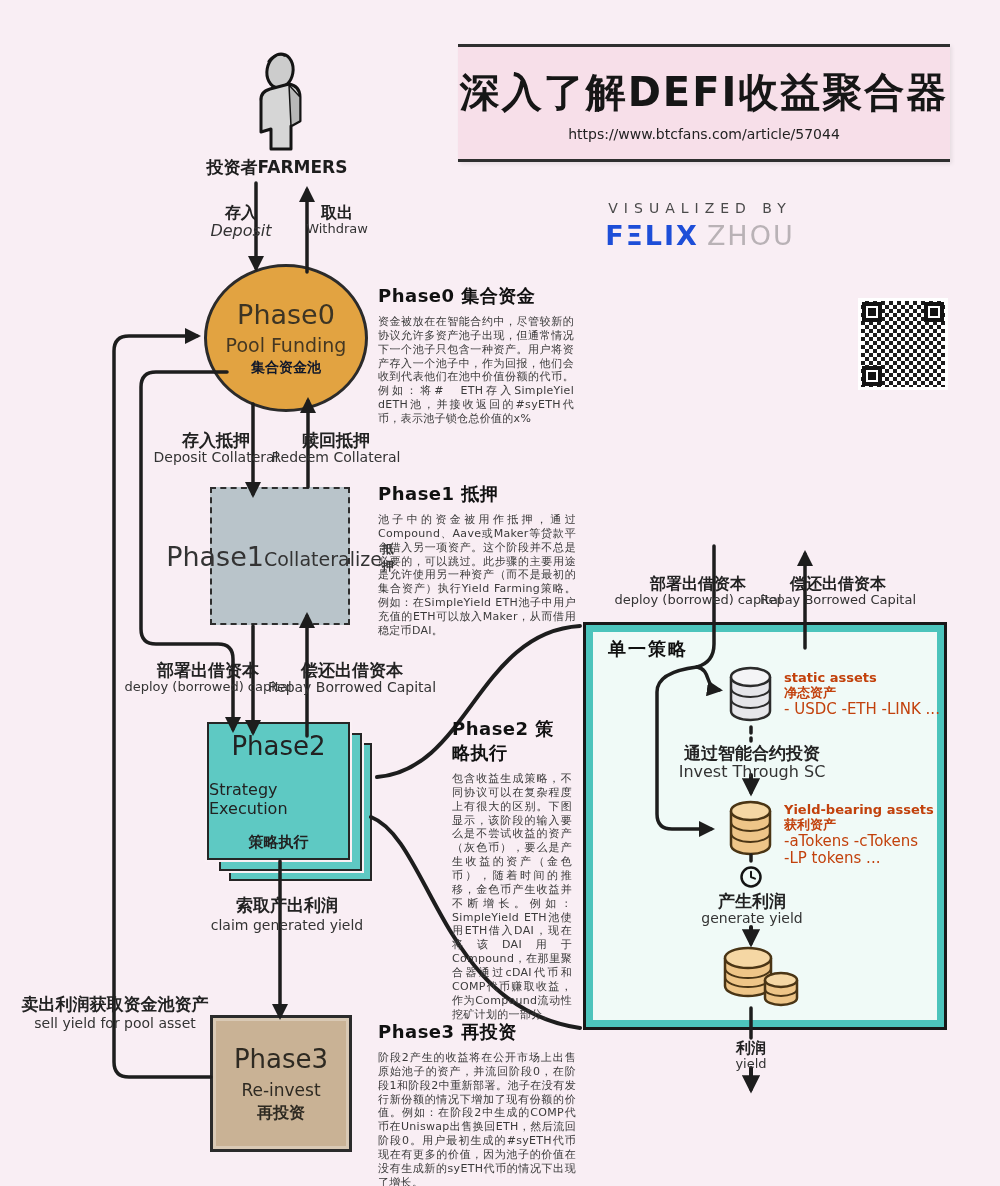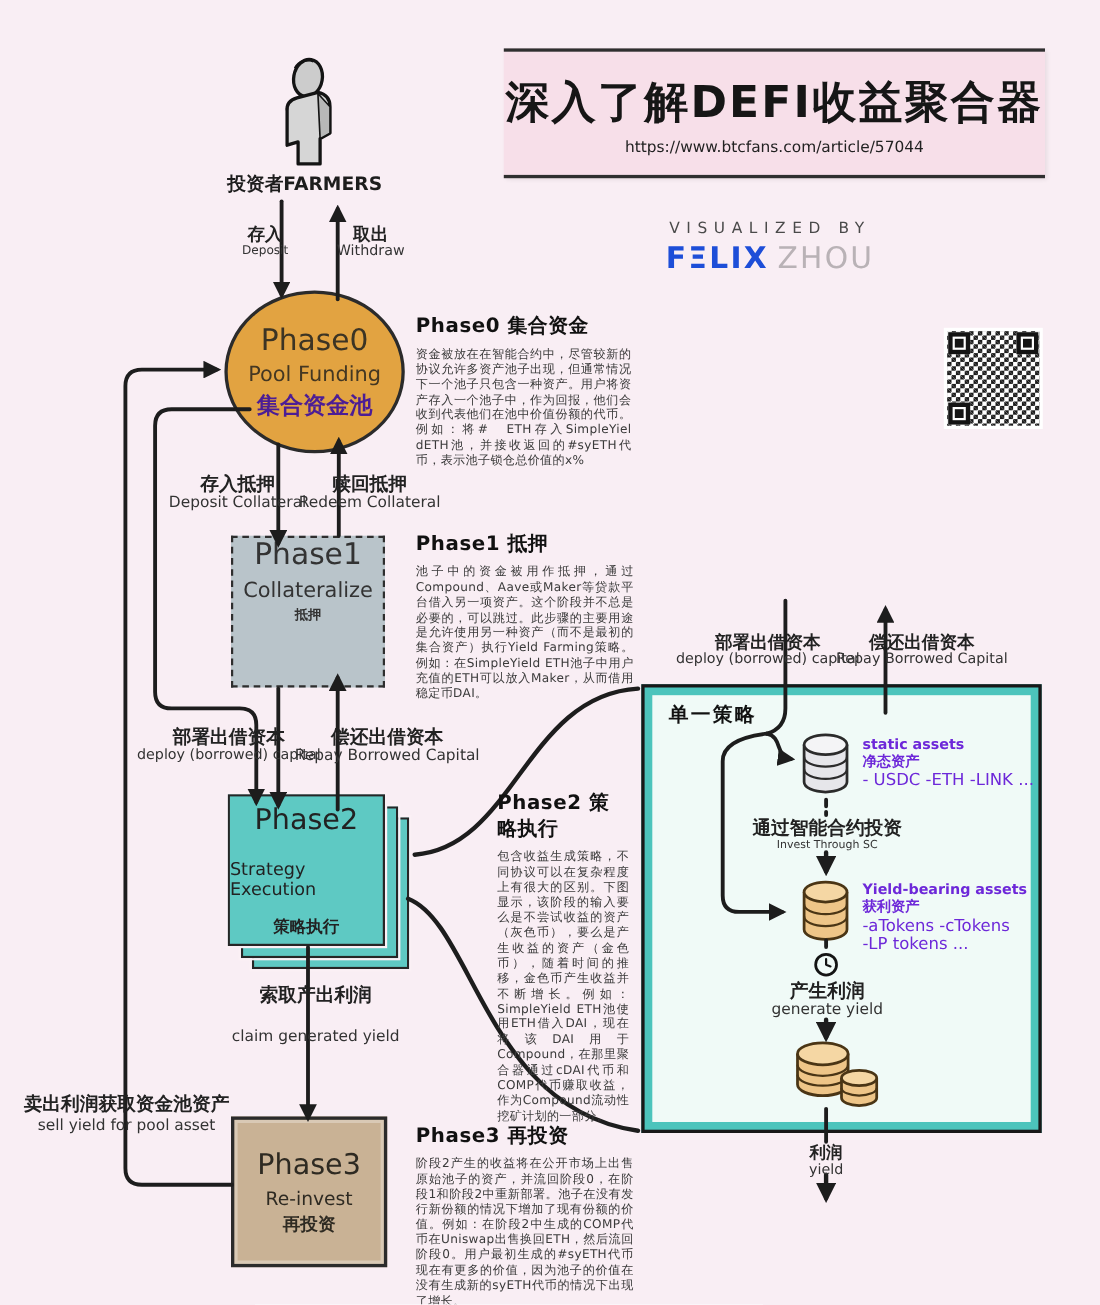--- a/index.html
+++ b/index.html
@@ -2,21 +2,21 @@
 <html style="--c-background: #f9eef4; --c-banner: #f7dfe9; --c-phase0: #e2a341; --c-phase1: #b9c4ca; --c-phase2: #5ec9c3; --c-phase3: #c9b295; --c-strategy: #4cc4bc; --c-coin-gold: #eec588; --c-coin-gray: #e6e6ea; --c-line: #1d1d1d;"><head>
 <meta charset="utf-8">
 <style>
   html,body{margin:0;padding:0;}
   body{font-family:"DejaVu Sans","Liberation Sans",sans-serif;}
   #stage{position:relative;width:1000px;height:1186px;background:var(--c-background,#f9eef4);overflow:hidden;}
   .abs{position:absolute;}
   .lbl{position:absolute;transform:translateX(-50%);text-align:center;white-space:nowrap;color:#222;z-index:6;line-height:1.12;}
   .lbl .zh{font-weight:bold;}
   .lbl .en{color:#333;}
-  .left-lbl{position:absolute;text-align:left;white-space:nowrap;color:#6d28d9;z-index:6;line-height:1.15;}
+  .left-lbl{position:absolute;text-align:left;white-space:nowrap;color:#c2410c;z-index:6;line-height:1.15;}
   .desc{position:absolute;z-index:6;color:#1f1f1f;}
   .desc h3{margin:0 0 7px 0;font-size:18px;font-weight:bold;color:#111;letter-spacing:.5px;}
   .desc p{margin:0;font-size:11px;line-height:1.26;text-align:justify;color:#3a3a3a;letter-spacing:.3px;}
   
   #banner{left:458px;top:44px;width:492px;height:112px;background:var(--c-banner,#f7dfe9);border-top:3px solid #2f2f2f;border-bottom:3px solid #2f2f2f;z-index:4;display:flex;flex-direction:column;align-items:center;justify-content:center;box-shadow:2px 2px 4px rgba(0,0,0,.08);}
   #banner .t{font-size:40px;font-weight:bold;color:#161616;letter-spacing:2px;}
   #banner .u{font-size:14px;color:#222;margin-top:6px;}
   #credit{left:700px;top:200px;transform:translateX(-50%);text-align:center;z-index:4;}
   #credit .vb{font-size:14px;letter-spacing:6px;color:#4a4a4a;}
   #credit .au{font-size:27px;margin-top:4px;letter-spacing:2px;}
@@ -27,22 +27,22 @@
   #qr .noise{position:relative;width:100%;height:100%;
      background-image:linear-gradient(45deg,#1b1b1b 25%,transparent 25%,transparent 75%,#1b1b1b 75%),
                       linear-gradient(45deg,#1b1b1b 25%,transparent 25%,transparent 75%,#1b1b1b 75%);
      background-position:0 0,4px 4px;background-size:8px 8px;}
   .finder{position:absolute;width:20px;height:20px;border:4px solid #141414;background:#fff;box-sizing:border-box;}
   .finder::after{content:"";position:absolute;left:2px;top:2px;width:8px;height:8px;background:#141414;}
   
   #phase0{left:204px;top:264px;width:158px;height:142px;border-radius:50%;background:var(--c-phase0,#e2a341);border:3px solid #2b2b2b;z-index:3;display:flex;flex-direction:column;align-items:center;justify-content:center;}
   #phase0 .big{font-size:27px;color:#3c3424;}
   #phase0 .mid{font-size:19px;color:#443722;margin-top:4px;}
-  #phase0 .zh{font-size:21px;font-weight:bold;color:#4c1d95;margin-top:3px;}
-  #phase1{left:210px;top:487px;width:140px;height:138px;background:var(--c-phase1,#b9c4ca);border:2px dashed #2e2e2e;z-index:3;display:flex;flex-direction:column;align-items:center;box-sizing:border-box;}
+  #phase0 .zh{font-size:14px;font-weight:bold;color:#0f172a;margin-top:3px;}
+  #phase1{left:210px;top:487px;width:140px;height:138px;background:var(--c-phase1,#b9c4ca);border:2px dashed #2e2e2e;z-index:3;display:flex;flex-direction:row;align-items:center;justify-content:center;box-sizing:border-box;}
   #phase1 .big{font-size:27px;color:#333;}
   #phase1 .mid{font-size:19px;color:#333;margin-top:6px;}
   #phase1 .zh{font-size:12px;font-weight:bold;color:#333;margin-top:3px;}
   .p2layer{position:absolute;width:143px;height:138px;background:var(--c-phase2,#5ec9c3);border:2.5px solid #262626;outline:2px solid #fbf0f5;box-sizing:border-box;}
   #phase2{left:207px;top:722px;z-index:3;display:flex;flex-direction:column;align-items:center;justify-content:center;gap:12px;}
   #phase2 .big{font-size:26px;color:#222;}
   #phase2 .mid{font-size:16px;color:#222;margin-top:7px;}
   #phase2 .zh{font-size:15px;font-weight:bold;color:#222;margin-top:3px;}
   #phase3{left:210px;top:1015px;width:142px;height:137px;background:var(--c-phase3,#c9b295);border:3px solid #2b2b2b;z-index:3;box-shadow:inset 0 0 0 3px rgba(255,255,255,.3);display:flex;flex-direction:column;align-items:center;justify-content:center;box-sizing:border-box;}
   #phase3 .big{font-size:26px;color:#2e2a22;}
@@ -173,21 +173,21 @@
       <path d="M751 775 L751 792" stroke-width="4" marker-end="url(#ah)"></path>
       <path d="M751 855 L751 866" stroke-dasharray="6 5"></path>
       <path d="M751 927 L751 943" stroke-width="4" marker-end="url(#ah)"></path>
       <path d="M751 1008 L751 1038"></path>
       <path d="M751 1068 L751 1089" stroke-width="4" marker-end="url(#ah)"></path>
     </g>
   </svg>
 
   <div class="lbl" style="left:241px;top:204px;">
     <div class="zh" style="font-size:16px;">存入</div>
-    <div class="en" style="font-size:11px;">Deposit</div>
+    <div class="en" style="font-size:16px;font-style:italic;">Deposit</div>
   </div>
   <div class="lbl" style="left:319px;top:204px;margin-left:18px;">
     <div class="zh" style="font-size:16px;">取出</div>
     <div class="en" style="font-size:13px;">Withdraw</div>
   </div>
   <div class="lbl" style="left:216px;top:431px;">
     <div class="zh" style="font-size:17px;">存入抵押</div>
     <div class="en" style="font-size:14px;">Deposit Collateral</div>
   </div>
   <div class="lbl" style="left:336px;top:431px;">
@@ -197,21 +197,21 @@
   <div class="lbl" style="left:208px;top:661px;">
     <div class="zh" style="font-size:17px;">部署出借资本</div>
     <div class="en" style="font-size:13px;">deploy (borrowed) capital</div>
   </div>
   <div class="lbl" style="left:352px;top:661px;">
     <div class="zh" style="font-size:17px;">偿还出借资本</div>
     <div class="en" style="font-size:14px;">Repay Borrowed Capital</div>
   </div>
   <div class="lbl" style="left:287px;top:896px;">
     <div class="zh" style="font-size:17px;">索取产出利润</div>
-    <div class="en" style="font-size:14px;margin-top:20px;">claim generated yield</div>
+    <div class="en" style="font-size:14px;margin-top:3px;">claim generated yield</div>
   </div>
   <div class="lbl" style="left:115px;top:995px;">
     <div class="zh" style="font-size:17px;text-align:center;">卖出利润获取资金池资产</div>
     <div class="en" style="font-size:14px;margin-top:2px;">sell yield for pool asset</div>
   </div>
 
   <div class="lbl" style="left:698px;top:575px;">
     <div class="zh" style="font-size:16px;">部署出借资本</div>
     <div class="en" style="font-size:13px;">deploy (borrowed) capital</div>
   </div>
@@ -219,21 +219,21 @@
     <div class="zh" style="font-size:16px;">偿还出借资本</div>
     <div class="en" style="font-size:13px;">Repay Borrowed Capital</div>
   </div>
   <div class="left-lbl" style="left:784px;top:671px;">
     <div style="font-size:13px;font-weight:bold;">static assets</div>
     <div style="font-size:13px;font-weight:bold;">净态资产</div>
     <div style="font-size:15px;">- USDC -ETH -LINK ...</div>
   </div>
   <div class="lbl" style="left:752px;top:744px;">
     <div class="zh" style="font-size:17px;">通过智能合约投资</div>
-    <div class="en" style="font-size:10px;">Invest Through SC</div>
+    <div class="en" style="font-size:16px;">Invest Through SC</div>
   </div>
   <div class="left-lbl" style="left:784px;top:803px;">
     <div style="font-size:13px;font-weight:bold;">Yield-bearing assets</div>
     <div style="font-size:13px;font-weight:bold;">获利资产</div>
     <div style="font-size:15px;">-aTokens -cTokens</div>
     <div style="font-size:15px;">-LP tokens ...</div>
   </div>
   <div class="lbl" style="left:752px;top:892px;">
     <div class="zh" style="font-size:17px;">产生利润</div>
     <div class="en" style="font-size:14px;">generate yield</div>

